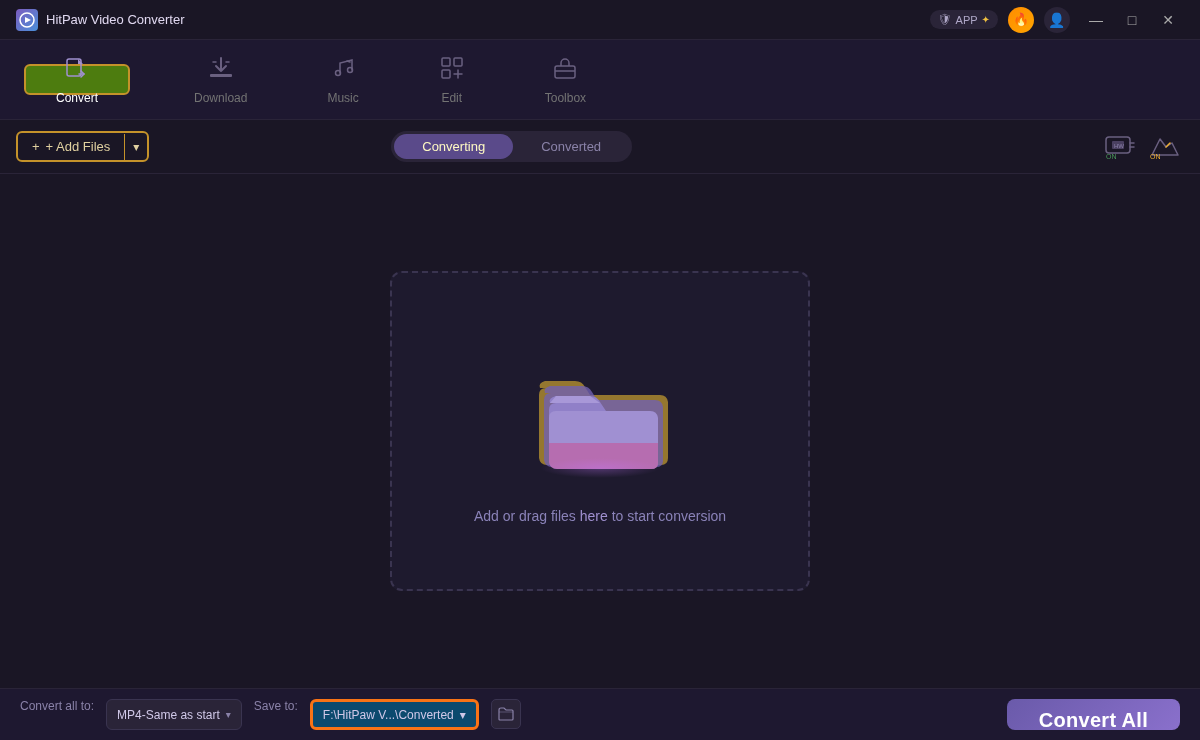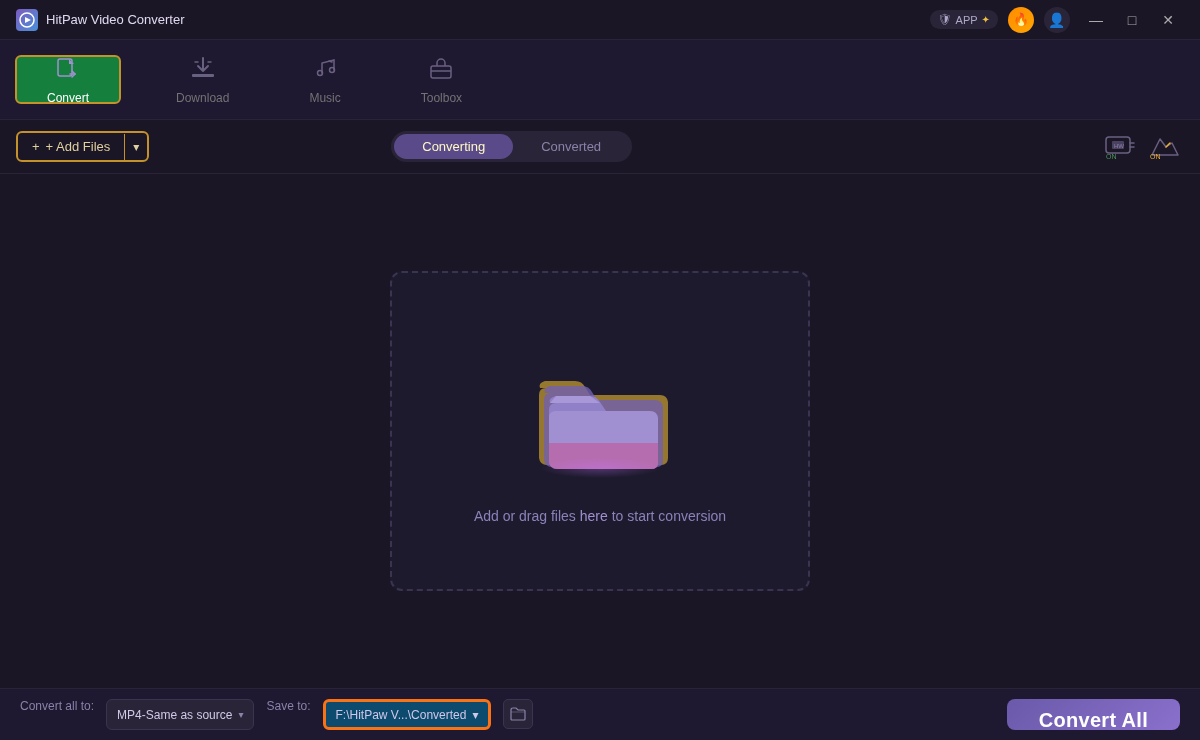--- a/index.html
+++ b/index.html
@@ -119,23 +119,23 @@
       cursor: pointer;
       position: relative;
       color: #737373;
       font-size: 12px;
       min-width: 100px;
     }
     .nav-item.active {
       color: #fff;
       border: 2px solid #c4922a;
       border-radius: 6px;
-      margin: 15px;
+      margin: 24px;
       padding: 0 30px;
-      background: #15803d;
+      background: #4d7c0f;
     }
     .nav-icon {
       font-size: 22px;
       line-height: 1;
     }
     .nav-label {
       font-size: 12px;
       font-weight: 500;
     }
 
@@ -394,20 +394,31 @@
         <circle cx="8" cy="18" r="2.5" stroke="#6a6080" stroke-width="1.5" fill="none"></circle>
         <circle cx="20" cy="15" r="2.5" stroke="#6a6080" stroke-width="1.5" fill="none"></circle>
         <path d="M17 6l3 1" stroke="#6a6080" stroke-width="1.5" stroke-linecap="round"></path>
       </svg>
     </div>
     <span class="nav-label">Music</span>
   </div>
   <div class="nav-item">
     <div class="nav-icon">
       <svg width="26" height="26" viewBox="0 0 26 26" fill="none">
+        <rect x="3" y="3" width="8" height="8" rx="1" stroke="#6a6080" stroke-width="1.5" fill="none"></rect>
+        <rect x="15" y="3" width="8" height="8" rx="1" stroke="#6a6080" stroke-width="1.5" fill="none"></rect>
+        <rect x="3" y="15" width="8" height="8" rx="1" stroke="#6a6080" stroke-width="1.5" fill="none"></rect>
+        <path d="M15 19h8M19 15v8" stroke="#6a6080" stroke-width="1.5" stroke-linecap="round"></path>
+      </svg>
+    </div>
+    <span class="nav-label">Edit</span>
+  </div>
+  <div class="nav-item">
+    <div class="nav-icon">
+      <svg width="26" height="26" viewBox="0 0 26 26" fill="none">
         <rect x="3" y="11" width="20" height="12" rx="2" stroke="#6a6080" stroke-width="1.5" fill="none"></rect>
         <path d="M9 11V8a4 4 0 018 0v3" stroke="#6a6080" stroke-width="1.5" fill="none"></path>
         <line x1="3" y1="16" x2="23" y2="16" stroke="#6a6080" stroke-width="1.5"></line>
       </svg>
     </div>
     <span class="nav-label">Toolbox</span>
   </div>
 </div>
 
 <div class="toolbar">
@@ -468,21 +479,21 @@
 
     <span class="drop-text">
       Add or drag files <span>here</span> to start conversion
     </span>
   </div>
 </div>
 
 <div class="footer">
   <span class="footer-label">Convert all to:</span>
   <div class="footer-select">
-    <span>MP4-Same as source</span>
+    <span>MP4-Same as start</span>
     <span class="arrow">▾</span>
   </div>
   <span class="footer-label">Save to:</span>
   <div class="footer-path">
     <span>F:\HitPaw V...\Converted</span>
     <span class="arrow">▾</span>
   </div>
   <div class="folder-open-btn">
     <svg width="16" height="14" viewBox="0 0 16 14" fill="none">
       <path d="M1 3 Q1 1 3 1 L6 1 L8 3 L14 3 Q15 3 15 4 L15 12 Q15 13 14 13 L2 13 Q1 13 1 12Z" stroke="#8a82a8" stroke-width="1.2" fill="none"></path>

